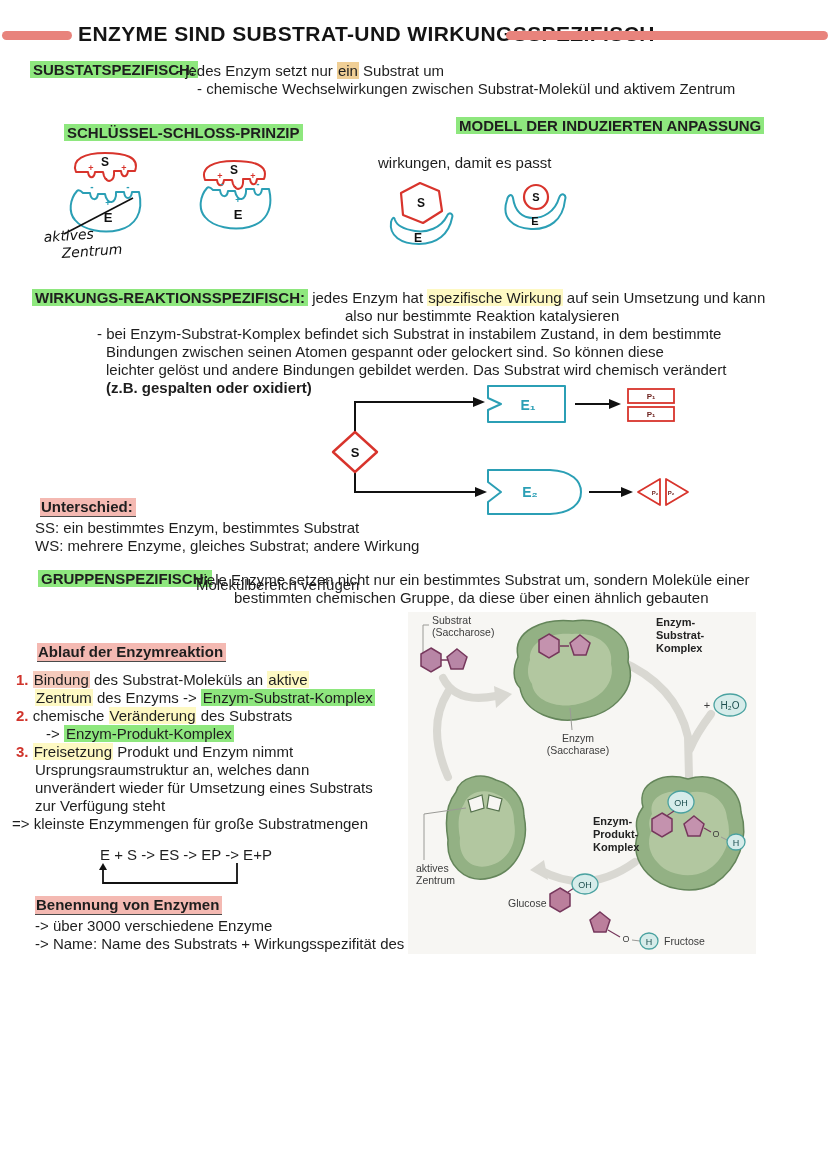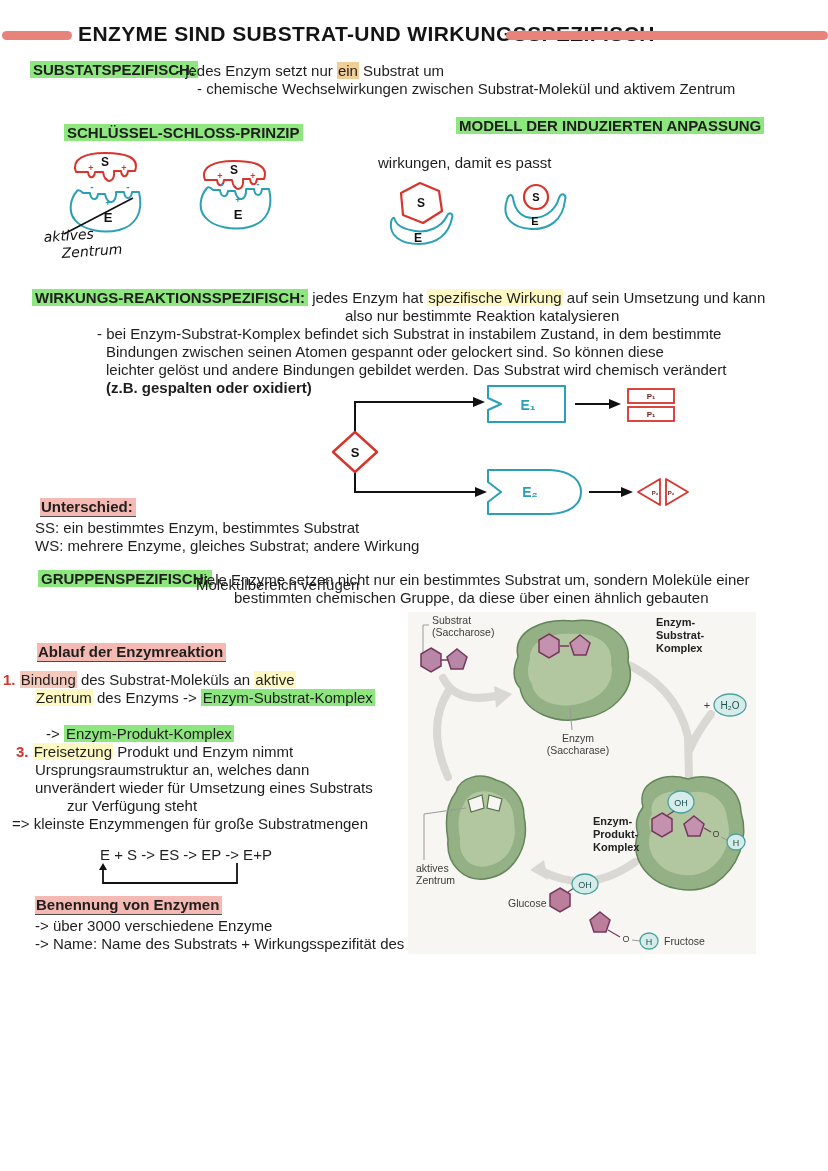--- a/index.html
+++ b/index.html
@@ -149,37 +149,41 @@
     <span class="hl-green">GRUPPENSPEZIFISCH:</span>
   </div>
   <div class="abs t15" style="left:196px; top:571px;">viele Enzyme setzen nicht nur ein bestimmtes Substrat um, sondern Moleküle einer</div>
   <div class="abs t15" style="left:196px; top:589px;margin-left:38px;">bestimmten chemischen Gruppe, da diese über einen ähnlich gebauten</div>
   <div class="abs t15" style="left:196px; top:576px;text-align:right;">Molekülbereich verfügen</div>
 
   <div class="abs t15" style="left:37px; top:643px;">
     <span class="head-pink">Ablauf der Enzymreaktion</span>
   </div>
 
-  <div class="abs t15" style="left:3px; top:671px;">
+  <div class="abs t15" style="left:16px; top:671px;">
     <span class="num">1.</span>
     <span class="hl-pinkw">Bindung</span><span> des Substrat-Moleküls an </span><span class="hl-tan">aktive</span>
   </div>
   <div class="abs t15" style="left:35px; top:689px;">
     <span class="hl-tan">Zentrum</span><span> des Enzyms -&gt; </span><span class="hl-green-in">Enzym-Substrat-Komplex</span>
+  </div>
+  <div class="abs t15" style="left:16px; top:707px;">
+    <span class="num">2.</span>
+    <span>chemische </span><span class="hl-tan">Veränderung</span><span> des Substrats</span>
   </div>
   <div class="abs t15" style="left:46px; top:725px;">
     <span>-&gt; </span><span class="hl-green-in">Enzym-Produkt-Komplex</span>
   </div>
   <div class="abs t15" style="left:16px; top:743px;">
     <span class="num">3.</span>
     <span class="hl-tan">Freisetzung</span><span> Produkt und Enzym nimmt</span>
   </div>
   <div class="abs t15" style="left:35px; top:761px;">Ursprungsraumstruktur an, welches dann</div>
   <div class="abs t15" style="left:35px; top:779px;">unverändert wieder für Umsetzung eines Substrats</div>
-  <div class="abs t15" style="left:35px; top:797px;margin-left:32px;">zur Verfügung steht</div>
+  <div class="abs t15" style="left:35px; top:797px;">zur Verfügung steht</div>
   <div class="abs t15" style="left:12px; top:815px;">=&gt; kleinste Enzymmengen für große Substratmengen</div>
 
   <div class="abs t15" style="left:100px; top:846px;">E + S -&gt; ES -&gt; EP -&gt; E+P</div>
   <svg class="abs" style="left:95px; top:863px;" width="150" height="26" viewBox="0 0 150 26">
     <path d="M142,0 L142,20 L8,20 L8,6" fill="none" stroke="#111" stroke-width="1.8"></path>
     <polygon points="4,7 8,0 12,7" fill="#111"></polygon>
   </svg>
 
   <div class="abs t15" style="left:35px; top:896px;">
     <span class="head-pink">Benennung von Enzymen</span>

